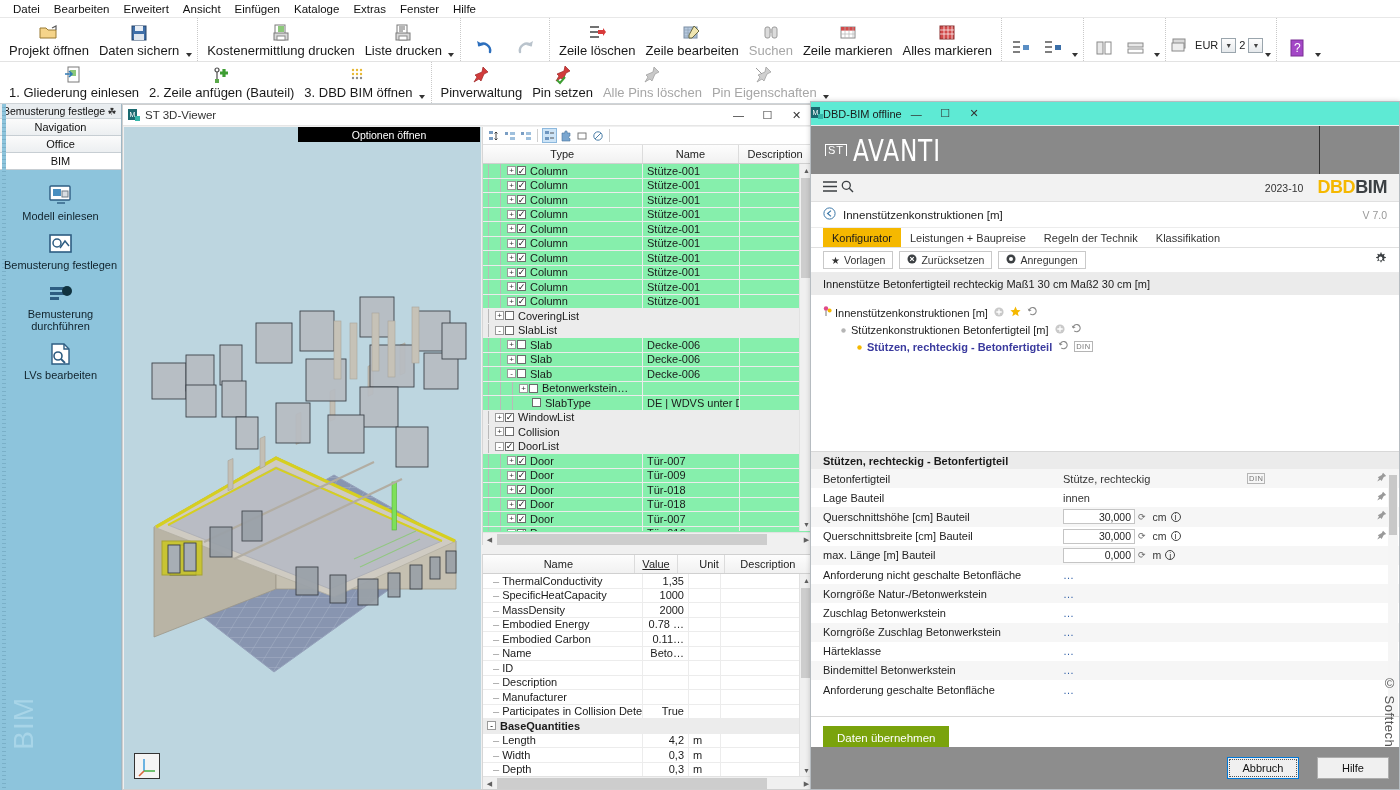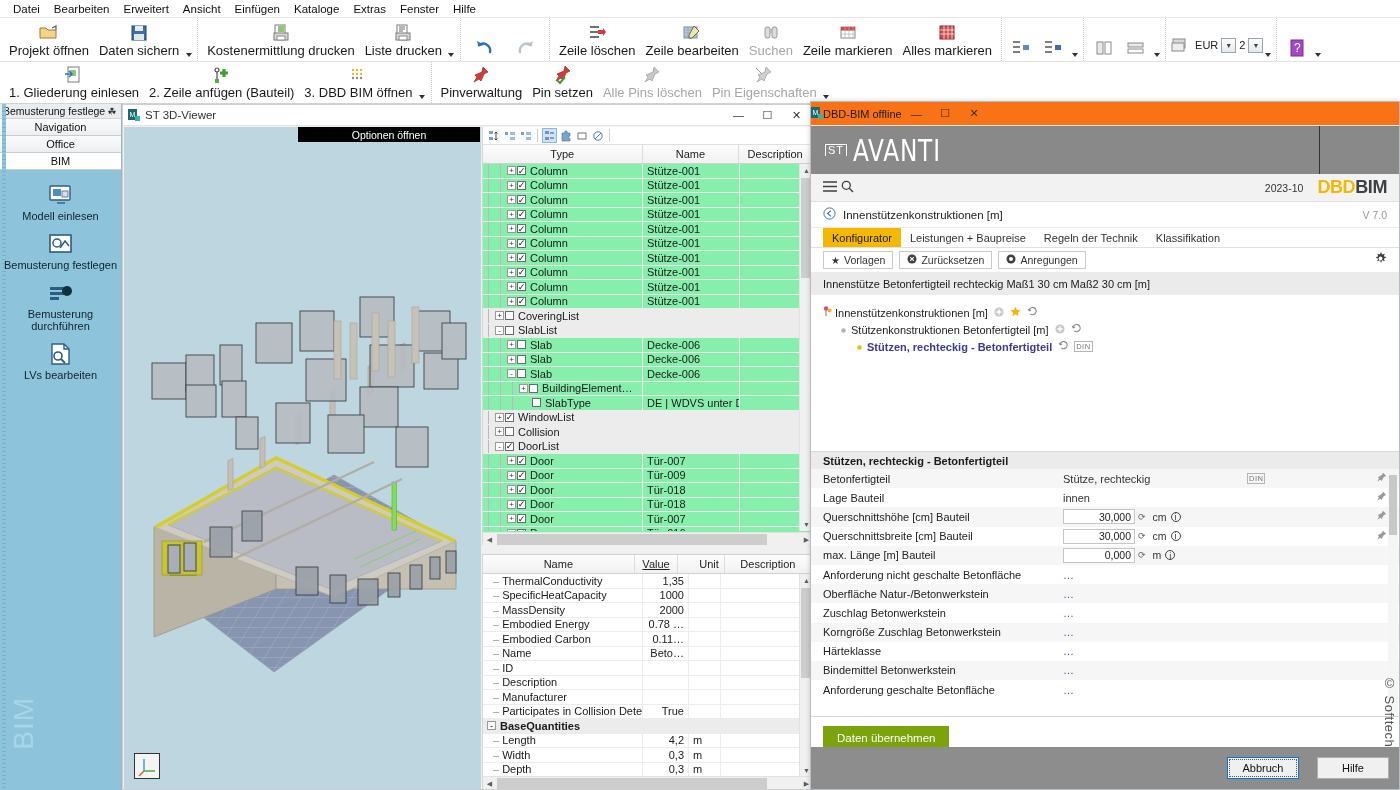--- a/index.html
+++ b/index.html
@@ -144,21 +144,21 @@
   .vsb .arr { position:absolute; left:0; width:13px; height:13px; display:flex;
               align-items:center; justify-content:center; font-size:7px; color:#606060;}
   .hsb { position:absolute; left:0; height:13px; background:#f0f0f0; border-top:1px solid #e2e2e2;}
   .hsb .thumb { position:absolute; top:1px; height:11px; background:#cdcdcd; }
   .hsb .arr { position:absolute; top:0; width:13px; height:13px; display:flex;
               align-items:center; justify-content:center; font-size:7px; color:#606060;}
 
   
   #dbd { position:absolute; left:810px; top:101px; width:590px; height:689px;
          background:#fff; border:1px solid #b6bcc1; box-shadow:0 0 5px rgba(0,0,0,.18); }
-  #dbdhead { height:24px; background:#f97316; display:flex; align-items:center;
+  #dbdhead { height:24px; background:#5eead4; display:flex; align-items:center;
              border-bottom:1px solid #ececec; }
   #avanti { height:48px; background:#898989; display:flex; align-items:center;
             position:relative; }
   #avanti .stlogo { margin-left:14px; font-size:11px; color:#fff; border:1px solid #fff;
                     border-bottom:none; padding:0 2px; line-height:11px; letter-spacing:1px;}
   #avanti .aword { font-size:30px; color:#fff; letter-spacing:1px; margin-left:6px;
                    font-family:"DejaVu Sans Condensed","Liberation Sans",sans-serif;
                    transform:scaleX(0.86); transform-origin:left center; }
   #avanti .divline { position:absolute; right:79px; top:0; bottom:0; width:1px; background:#333; }
   #dbdbar { height:28px; background:#f2f2f2; border-bottom:1px solid #e0e0e0;
@@ -924,21 +924,21 @@
             <div class="gc-name">Decke-006</div>
             <div class="gc-desc"></div>
           </div>
           <div class="grow">
             <div class="gc-type">
               <span class="tw line"></span>
               <span class="tw line"></span>
               <span class="tw line"></span>
               <span class="expander">+</span>
               <span class="cbx"></span>
-              <span class="tlabel">BuildingElement…</span>
+              <span class="tlabel">Betonwerkstein…</span>
             </div>
             <div class="gc-name"></div>
             <div class="gc-desc"></div>
           </div>
           <div class="grow">
             <div class="gc-type">
               <span class="tw line"></span>
               <span class="tw line"></span>
               <span class="tw line"></span>
               <span class="tw"></span>
@@ -1398,21 +1398,21 @@
             <span class="infoico">i</span>
           </div>
         </div>
         <div class="prw">
           <div class="pl">Anforderung nicht geschalte Betonfläche</div>
           <div class="pv">
             <span class="dots">…</span>
           </div>
         </div>
         <div class="prw">
-          <div class="pl">Oberfläche Natur-/Betonwerkstein</div>
+          <div class="pl">Korngröße Natur-/Betonwerkstein</div>
           <div class="pv">
             <span class="dots">…</span>
           </div>
         </div>
         <div class="prw">
           <div class="pl">Zuschlag Betonwerkstein</div>
           <div class="pv">
             <span class="dots">…</span>
           </div>
         </div>

